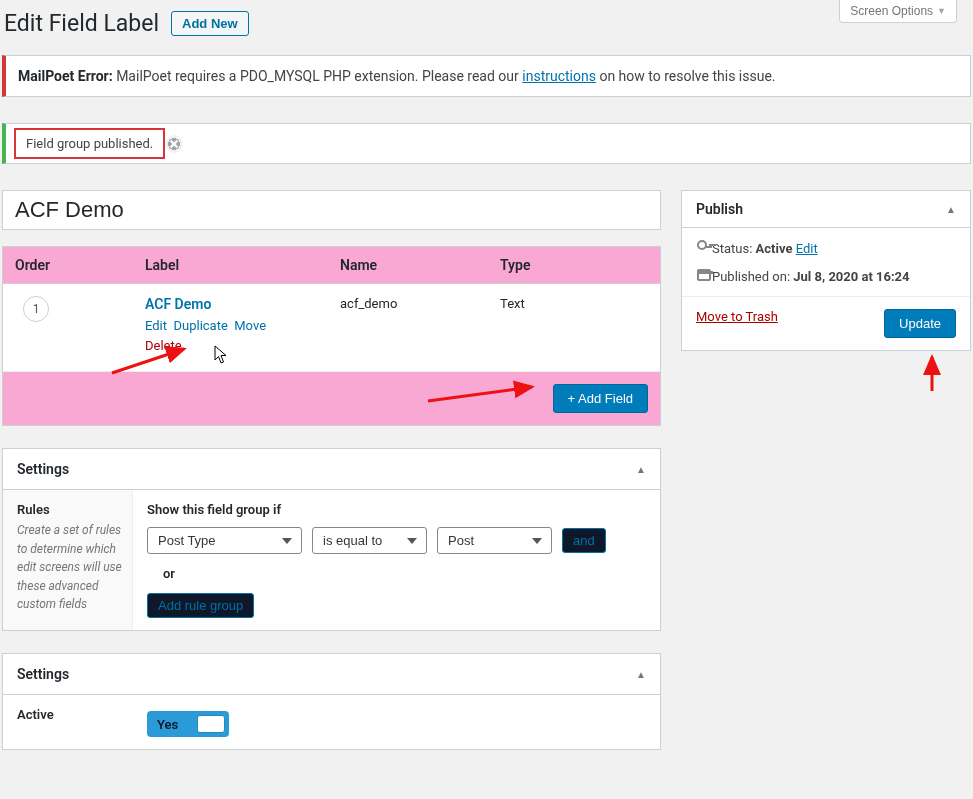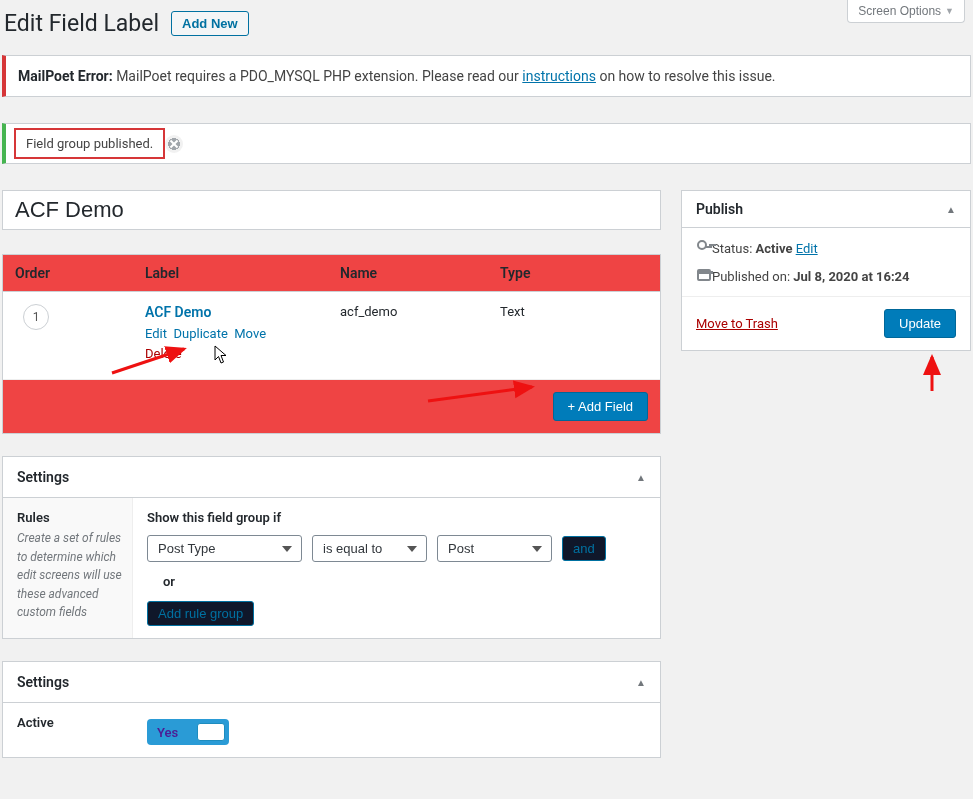--- a/index.html
+++ b/index.html
@@ -2,21 +2,21 @@
 <html><head>
 <meta charset="utf-8">
 <style>
   * { box-sizing: border-box; margin: 0; padding: 0; }
   body { font-family: -apple-system, BlinkMacSystemFont, "Segoe UI", Roboto, sans-serif; background: #f1f1f1; font-size: 13px; color: #23282d; width: 973px; }
   a { color: #0073aa; text-decoration: none; }
 
   .wrap { padding: 0 2px 0 2px; }
 
   
-  .screen-options { position: absolute; right: 8px; top: 0; }
+  .screen-options { position: absolute; right: 16px; top: 0; }
   .screen-options-btn { background: #fff; border: 1px solid #ccd0d4; border-top: none; border-radius: 0 0 4px 4px; padding: 4px 10px; font-size: 12px; color: #72777c; cursor: pointer; display:flex; align-items:center; gap:4px;}
   .screen-options-btn .tri { font-size: 9px; color:#a0a5aa;}
 
   
   .page-head { display: flex; align-items: center; gap: 12px; padding: 10px 0 18px 2px; }
   .page-title { font-size: 23px; font-weight: 400; color: #23282d; }
   .add-new { border: 1px solid #0071a1; color: #0071a1; background: #f3f5f6; padding: 4px 10px; border-radius: 3px; font-size: 13px; font-weight:600; cursor: pointer; }
 
   
   .notice-mp { background: #fff; border-left: 4px solid #d63638; border-top:1px solid #ccd0d4;border-bottom:1px solid #ccd0d4;border-right:1px solid #ccd0d4; padding: 12px 12px; margin: 0 0 26px; font-size:14px; color:#444;}
@@ -31,21 +31,21 @@
   .notice-dismiss::after{content:"";position:absolute;width:10px;height:2px;background:#fff;top:8px;left:4px;transform:rotate(-45deg);}
 
   .columns { display: flex; gap: 20px; align-items:flex-start; }
   .col-main { flex: 1; min-width:0; }
   .col-side { width: 290px; }
 
   
   .title-input { width: 100%; font-size: 22px; padding: 6px 12px; border: 1px solid #ccd0d4; background: #fff; color:#23282d;}
 
   
-  .fields-box { margin-top: 24px; border:1px solid #ccd0d4; background:#ef4444; }
+  .fields-box { margin-top: 16px; border:1px solid #ccd0d4; background:#f9a8d4; }
   .ft-head { display:flex; padding: 10px 12px; border-bottom:1px solid #ccd0d4; font-weight:600; font-size:14px;}
   .ft-row { display:flex; padding: 12px 12px 16px; border-bottom:1px solid #eee; background:#fff; align-items:flex-start;}
   .c-order{ width:130px; }
   .c-label{ width:195px; }
   .c-name { width:160px; }
   .c-type { flex:1; }
   .order-badge{ width:26px;height:26px;border:1px solid #ccd0d4;border-radius:50%;display:flex;align-items:center;justify-content:center;font-size:12px;color:#555; margin-left:8px;}
   .fld-label-link{ color:#0073aa; font-weight:600; font-size:14px; }
   .row-actions { font-size:13px; margin-top:4px; line-height:1.5;}
   .row-actions a { color:#0073aa; }
@@ -77,26 +77,26 @@
   .side-box{border:1px solid #ccd0d4; background:#fff;}
   .side-box .postbox-header{padding:10px 14px;}
   .side-inner{padding:12px 14px 0;}
   .meta-row{display:flex;align-items:center;gap:0;font-size:13px;color:#444;margin-bottom:12px;}
   .meta-row .icon{ width:16px; text-align:center; color:#82878c; }
   .key-icon{display:inline-block;width:14px;height:14px;position:relative;}
   .key-icon::before{content:"";position:absolute;width:6px;height:6px;border:2px solid #82878c;border-radius:50%;left:0;top:0;}
   .key-icon::after{content:"";position:absolute;width:7px;height:2px;background:#82878c;left:8px;top:6px;box-shadow:4px -2px 0 0 #82878c;}
   .cal-icon{display:inline-block;width:14px;height:12px;border:2px solid #82878c;border-radius:2px;position:relative;}
   .cal-icon::before{content:"";position:absolute;width:14px;height:3px;background:#82878c;top:0;left:0;}
-  .side-actions{display:flex;justify-content:space-between;align-items:center;padding:12px 14px;border-top:1px solid #eee;}
+  .side-actions{display:flex;justify-content:space-between;padding:12px 14px;border-top:1px solid #eee;}
   .trash-link{color:#a00;text-decoration:underline;font-size:13px;cursor:pointer;}
 
   
   .settings-body{display:flex;}
-  .toggle{ background:#2a9bd6; border-radius:4px; display:inline-flex; align-items:center; padding:4px 4px 4px 10px; gap:19px; color:#4c1d95; font-size:13px; font-weight:600;}
+  .toggle{ background:#2a9bd6; border-radius:4px; display:inline-flex; align-items:center; padding:4px 4px 4px 10px; gap:19px; color:#0f172a; font-size:13px; font-weight:600;}
   .toggle-knob{ width:28px; height:18px; background:#fff; border-radius:3px; border:1px solid #1e8cbe;}
 
   
   .arrow{position:absolute;pointer-events:none;}
   .arrow svg{overflow:visible;}
 
   .cursor{position:absolute;width:14px;height:20px; pointer-events:none;}
   .cursor svg{display:block;}
 </style>
 </head>

